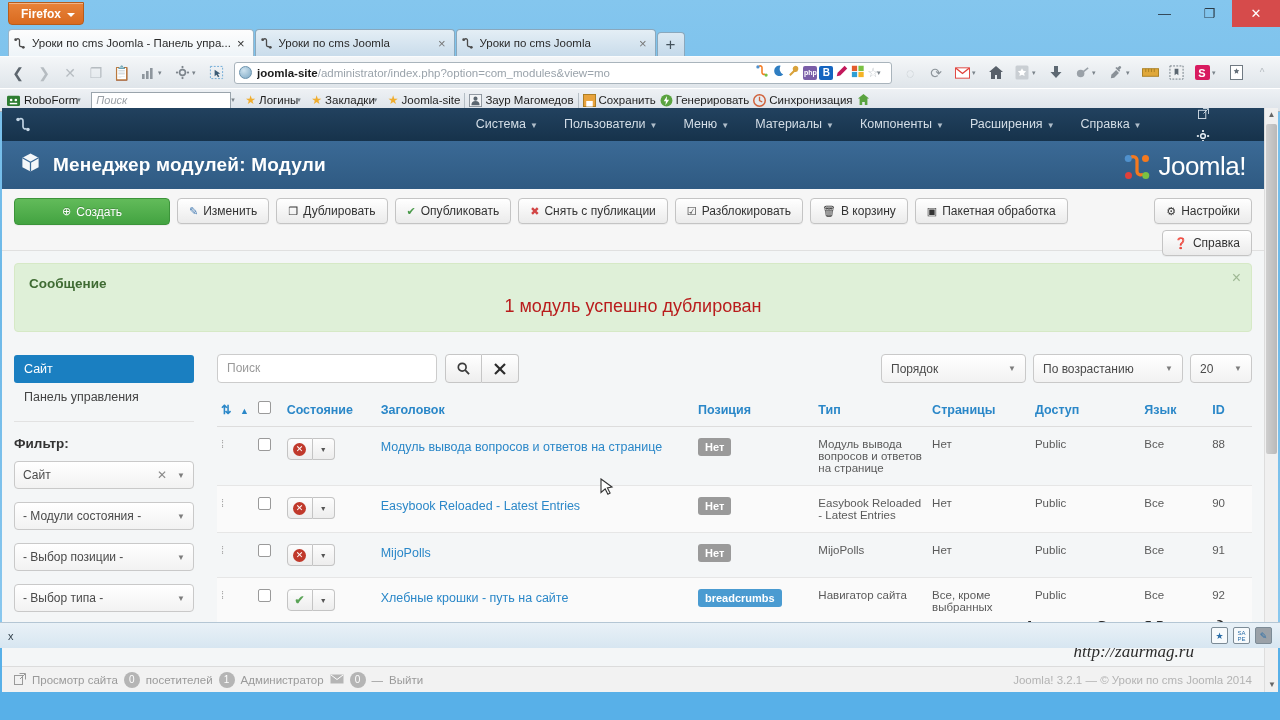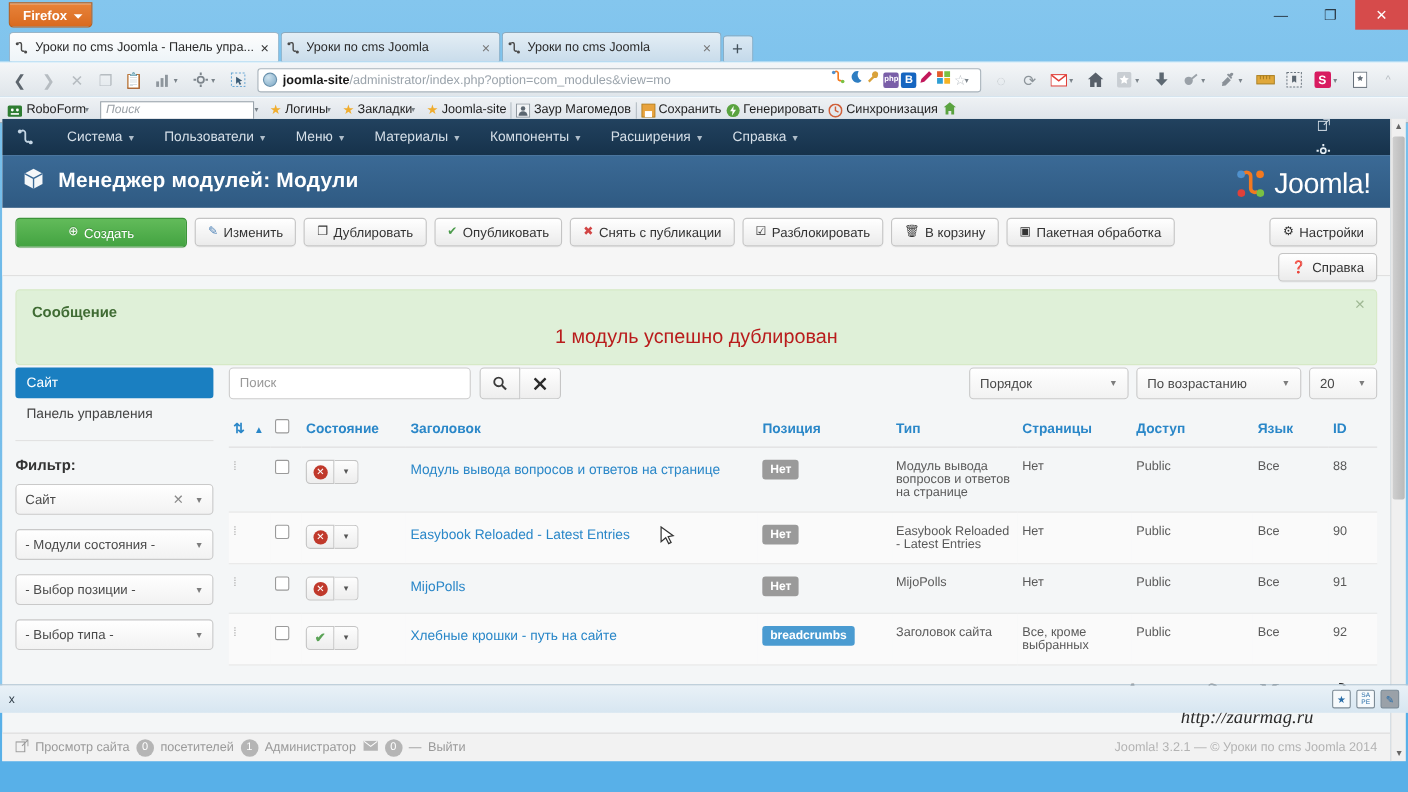--- a/index.html
+++ b/index.html
@@ -127,21 +127,21 @@
   
   .j-topbar {
     height: 33px; background: #1c3d5c;
     background: linear-gradient(#22425f, #16324b);
     display: flex; align-items: center; padding: 0 12px;
     color: #dfe7ee; font-size: 12.5px;
   }
   .j-logo-small {
     width: 20px; height: 18px; margin-right: 14px; opacity: .95;
   }
-  .j-menu { display: flex; align-items: center; gap: 0; flex: 1 1 auto; }
+  .j-menu { display: flex; align-items: center; gap: 0; flex: 1 1 auto; justify-content: flex-end; }
   .j-menu-item {
     padding: 0 13px; height: 33px; line-height: 33px;
     color: #d4dee7; white-space: nowrap;
   }
   .j-menu-item .ca { font-size: 8px; margin-left: 4px; opacity: .8; }
   .j-right { display: flex; align-items: center; gap: 8px; color: #d4dee7; flex-direction: column; }
   .j-right .site { font-size: 12.5px; }
   .j-right .ext { font-size: 11px; }
   .j-right .gear { font-size: 13px; }
 
@@ -193,21 +193,21 @@
     padding: 12px 14px 14px 14px; position: relative; color: #4f7b42;
   }
   .alert h4 { font-size: 13.5px; color: #3f6b33; margin-bottom: 5px; }
   .alert p { font-size: 18px; color: #b91c1c; text-align: center; }
   .alert .x {
     position: absolute; right: 10px; top: 6px; color: #9fb894;
     font-size: 16px; line-height: 1;
   }
 
   
-  .j-body { display: flex; padding: 2px 12px 0 12px; gap: 14px; }
+  .j-body { display: flex; padding: 22px 12px 0 12px; gap: 23px; align-items: flex-end; }
   .j-sidebar { width: 180px; flex: 0 0 180px; }
   .side-nav { list-style: none; margin-bottom: 8px; }
   .side-nav li {
     font-size: 12.5px; padding: 7px 10px; color: #444; border-radius: 3px;
   }
   .side-nav li.active { background: #1a7fc1; color: #fff; }
   .side-hr { height: 1px; background: #e2e2e2; margin: 10px 0 14px 0; }
   .filter-h { font-size: 13.5px; font-weight: bold; color: #333; margin-bottom: 10px; }
   .sel {
     height: 28px; width: 100%; background: linear-gradient(#fff, #f2f2f2);
@@ -876,21 +876,21 @@
               <td>
                 <span class="statewrap">
                   <span class="stbtn">
                       <span class="chk">✔</span>
                     </span>
                   <span class="stcar">▼</span>
                 </span>
               </td>
               <td><a class="titlelink">Хлебные крошки - путь на сайте</a></td>
               <td><span class="badge blue">breadcrumbs</span></td>
-              <td>Заголовок сайта</td>
+              <td>Навигатор сайта</td>
               <td>Все, кроме выбранных</td>
               <td>Public</td>
               <td>Все</td>
               <td>92</td>
             </tr>
           </tbody>
         </table>
       </div>
     </div>
 

